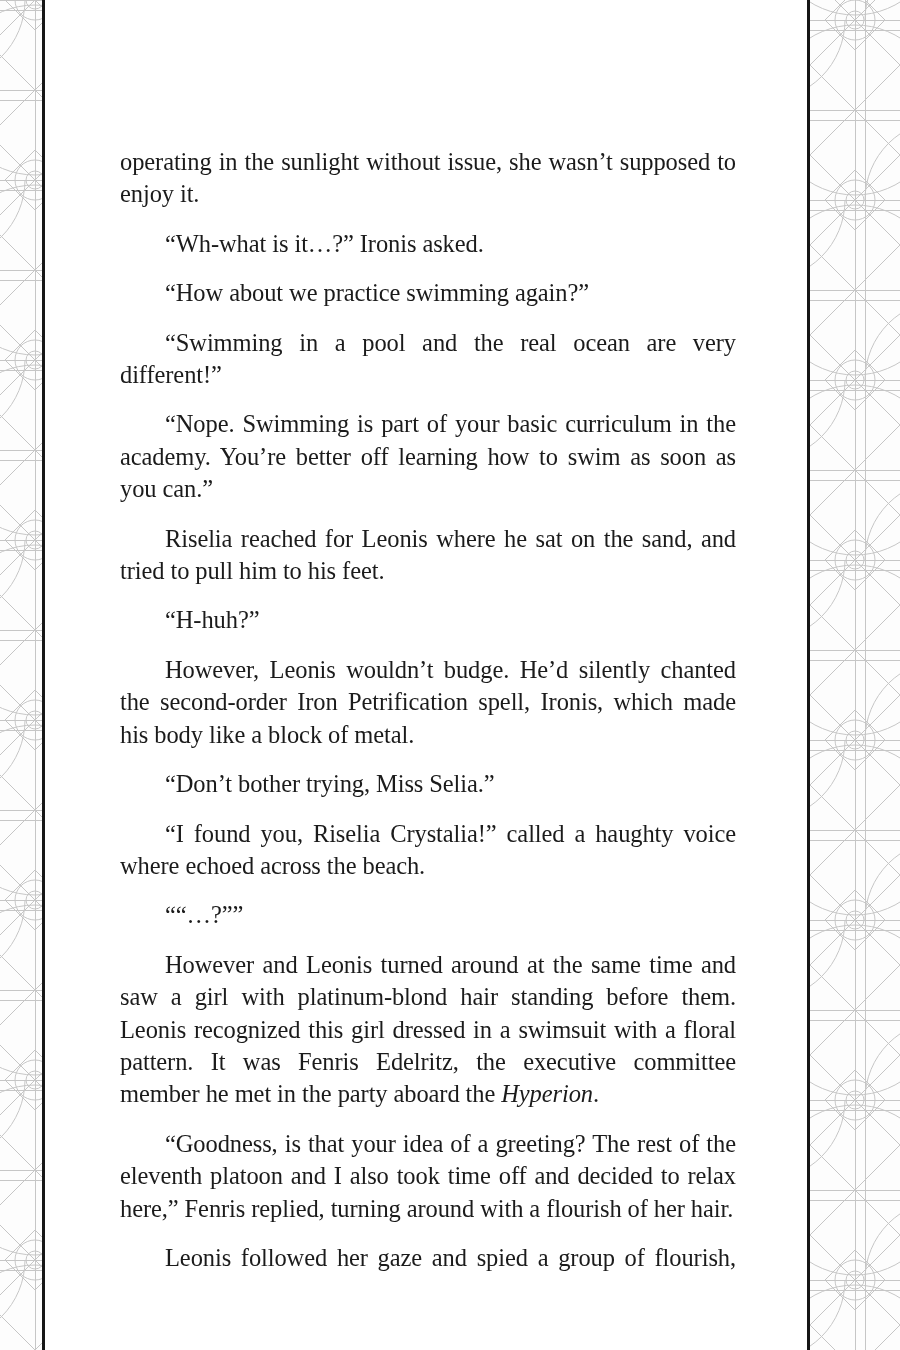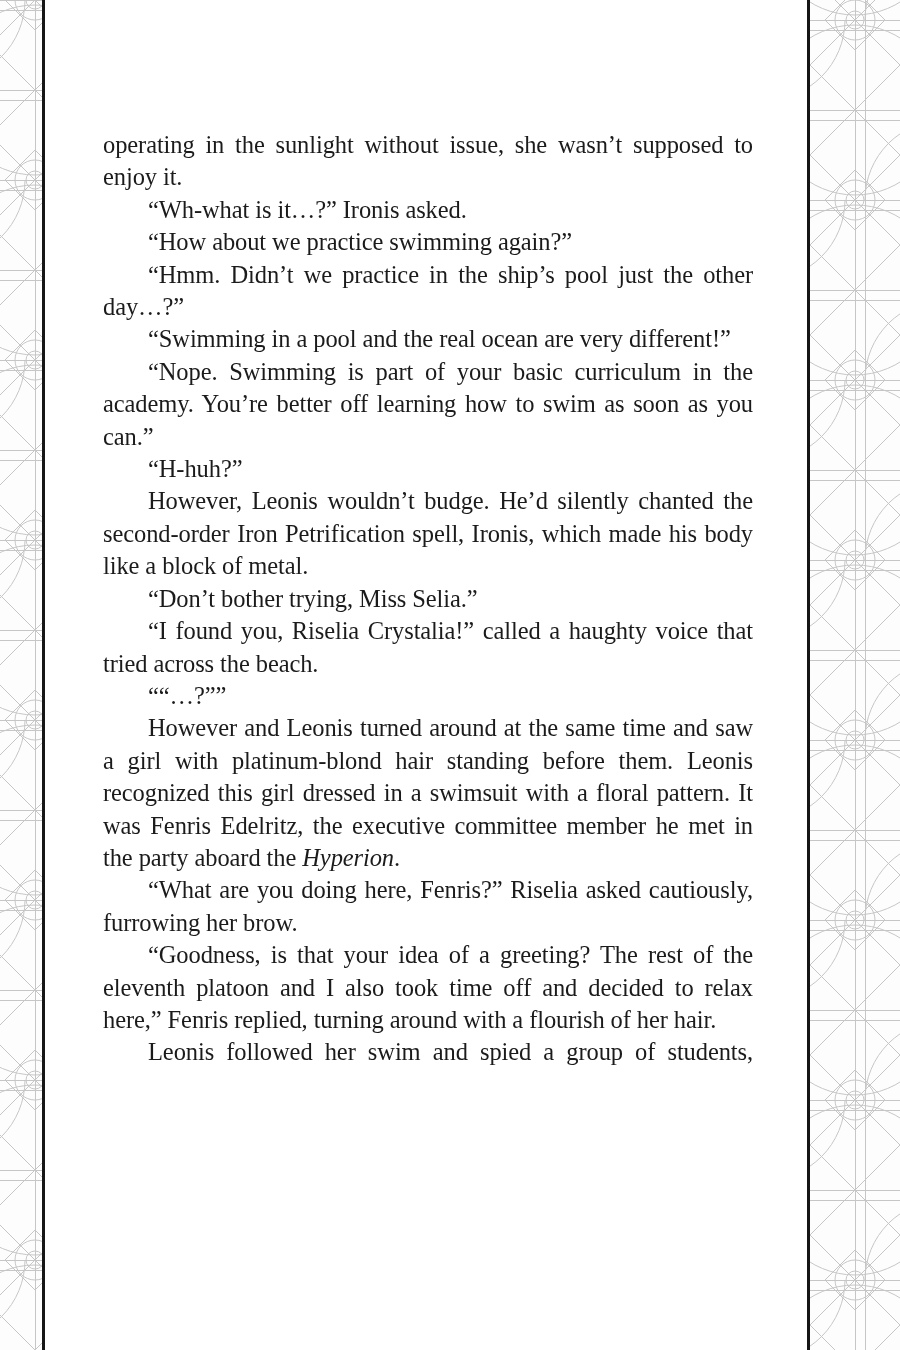--- a/index.html
+++ b/index.html
@@ -37,21 +37,21 @@
   .text-block{
     position:absolute;
     left:103px;top:129px;width:650px;
     color:var(--ink);
     font-size:24.5px;
     line-height:32.4px;
     text-align:justify;
     letter-spacing:-0.1px;
   }
   .text-block p{
-    margin:0;
+    margin:17px;
     text-indent:45px;
   }
   .text-block p.noindent{text-indent:0;}
   
   .text-block p:last-child{text-align-last:justify;}
   .text-block em{font-style:italic;}
 </style>
 </head>
 <body>
 
@@ -110,25 +110,24 @@
       </pattern>
     </defs>
     <rect x="0" y="0" width="90" height="1350" fill="url(#geoR)"></rect>
   </svg>
 </div>
 
 <div class="text-block">
     <p class="noindent"><span>operating in the sunlight without issue, she wasn’t supposed to enjoy it.</span></p>
     <p><span>“Wh-what is it…?” Ironis asked.</span></p>
     <p><span>“How about we practice swimming again?”</span></p>
-    <p><span>“Hmm. Didn’t we practice in the ship’s pool just the other day…?”</span></p>
     <p><span>“Swimming in a pool and the real ocean are very different!”</span></p>
     <p><span>“Nope. Swimming is part of your basic curriculum in the academy. You’re better off learning how to swim as soon as you can.”</span></p>
+    <p><span>Riselia reached for Leonis where he sat on the sand, and tried to pull him to his feet.</span></p>
     <p><span>“H-huh?”</span></p>
     <p><span>However, Leonis wouldn’t budge. He’d silently chanted the second-order Iron Petrification spell, Ironis, which made his body like a block of metal.</span></p>
     <p><span>“Don’t bother trying, Miss Selia.”</span></p>
-    <p><span>“I found you, Riselia Crystalia!” called a haughty voice that tried across the beach.</span></p>
+    <p><span>“I found you, Riselia Crystalia!” called a haughty voice where echoed across the beach.</span></p>
     <p><span>““…?””</span></p>
     <p><span>However and Leonis turned around at the same time and saw a girl with platinum-blond hair standing before them. Leonis recognized this girl dressed in a swimsuit with a floral pattern. It was Fenris Edelritz, the executive committee member he met in the party aboard the </span><em>Hyperion</em><span>.</span></p>
-    <p><span>“What are you doing here, Fenris?” Riselia asked cautiously, furrowing her brow.</span></p>
     <p><span>“Goodness, is that your idea of a greeting? The rest of the eleventh platoon and I also took time off and decided to relax here,” Fenris replied, turning around with a flourish of her hair.</span></p>
-    <p><span>Leonis followed her swim and spied a group of students,</span></p>
+    <p><span>Leonis followed her gaze and spied a group of flourish,</span></p>
   </div>
 
 </body></html>

